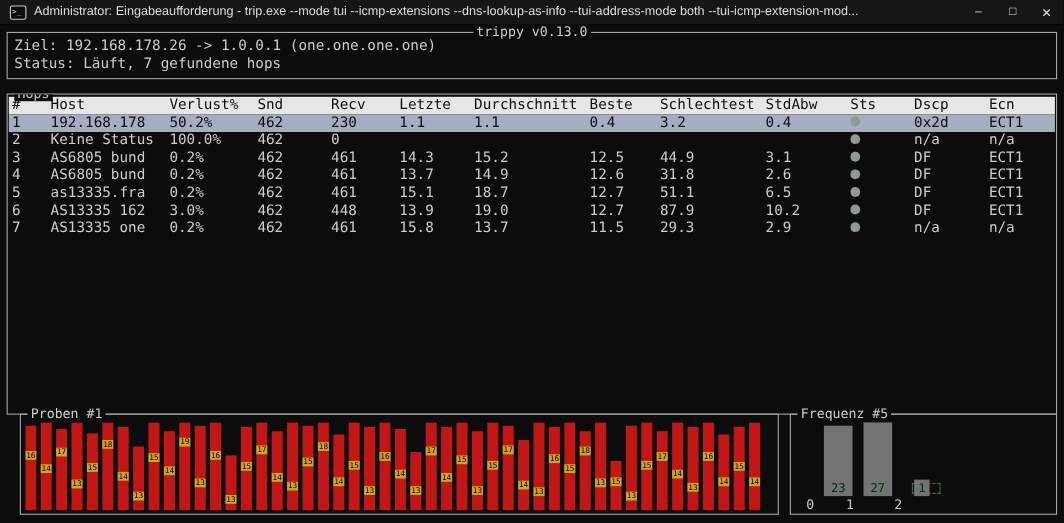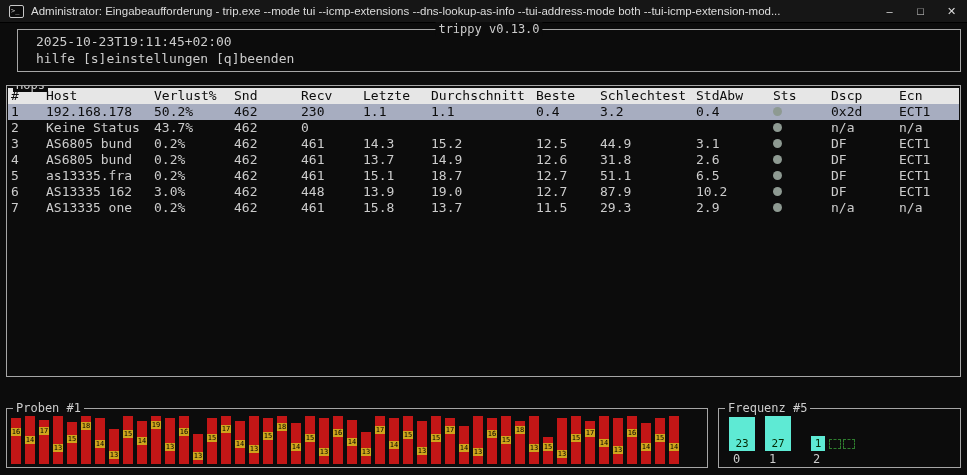--- a/index.html
+++ b/index.html
@@ -33,52 +33,52 @@
   .terminal {
     position:relative; height:453px; box-sizing:border-box;
     padding:2px 6px; color:#cccccc; font-size:13px;
   }
   .box { position:relative; border:1px solid #a6a6a6; box-sizing:border-box; }
   .box-title {
     position:absolute; top:-8px; left:6px; background:#0c0c0c;
     padding:0 3px; font-size:12px; line-height:14px; color:#cccccc; white-space:nowrap;
   }
   .box-title.centered { left:50%; transform:translateX(-50%); }
-  .header-box { margin-top:4px; padding:3px 6px 4px 18px;margin-left:11px; }
+  .header-box { margin-top:4px; padding:3px 6px 4px 6px; }
   .line { display:flex; justify-content:space-between; line-height:17px; white-space:pre; }
   
   .hops-box { margin-top:13px; height:292px; padding:2px 1px 0 1px; overflow:hidden; }
   .t-row {
     display:grid;
     grid-template-columns:35px 108px 80px 67px 62px 68px 105px 64px 96px 77px 58px 68px 1fr;
     height:16px; line-height:16px; padding:0 3px; white-space:pre;
   }
   .t-row .cell { overflow:hidden; white-space:nowrap; }
   .t-head { background:#e6e6e6; color:#0c0c0c; }
   .t-row.sel { background:#a7adc0; color:#0c0c0c; }
   .dot {
     display:inline-block; width:9px; height:9px; border-radius:50%;
     background:#8e9a92; vertical-align:middle; margin-top:-2px;
   }
   
-  .charts { position:absolute; left:6px; right:6px; bottom:8px; height:60px; display:flex; gap:10px; }
+  .charts { position:absolute; left:18px; right:6px; bottom:8px; height:92px; display:flex; gap:10px; }
   .samples-box { flex:1; }
   .samples-chart {
     position:absolute; left:4px; right:4px; top:7px; bottom:3px;
     display:flex; align-items:flex-end; gap:4px; overflow:hidden;
   }
   .sbar { flex:0 0 10px; background:#c31616; position:relative; }
   .slabel {
     position:absolute; left:0; width:10px; height:8px;
     background:#d0a51c; color:#000; font-size:7px; line-height:8px;
     text-align:center; overflow:hidden;
   }
   .freq-box { width:243px; flex:0 0 auto; }
   .freq-chart { position:absolute; left:2px; right:2px; top:7px; bottom:16px; }
-  .fbar { position:absolute; bottom:0; background:#5eead4; }
+  .fbar { position:absolute; bottom:0; background:#737373;margin-left:20px; }
   .flabel {
     position:absolute; bottom:0; left:0; right:0; text-align:center;
     color:#042b04; font-size:11px; line-height:15px;
   }
   .fghost { position:absolute; bottom:2px; width:12px; height:10px; border:1px dashed #2e7d2e; box-sizing:border-box; }
   .freq-axis { position:absolute; left:2px; right:2px; bottom:1px; height:14px; }
   .freq-axis span { position:absolute; bottom:0; font-size:12px; line-height:14px; color:#cccccc; }
 </style>
 </head>
 <body>
@@ -92,33 +92,33 @@
       <div class="win-btn">□</div>
       <div class="win-btn">✕</div>
     </div>
   </div>
 
   <div class="terminal">
 
     <div class="box header-box">
       <span class="box-title centered">trippy v0.13.0</span>
       <div class="line">
-        <span>2025-10-23T19:11:45+02:00</span>
+        <span>Ziel: 192.168.178.26 -&gt; 1.0.0.1 (one.one.one.one)</span>
       </div>
       <div class="line">
-        <span>hilfe [s]einstellungen [q]beenden</span>
+        <span>Status: Läuft, 7 gefundene hops</span>
       </div>
     </div>
 
     <div class="box hops-box">
       <span class="box-title">Hops</span>
       <div id="hops-table">
           <div class="t-row t-head"><div class="cell">#</div><div class="cell">Host</div><div class="cell">Verlust%</div><div class="cell">Snd</div><div class="cell">Recv</div><div class="cell">Letzte</div><div class="cell">Durchschnitt</div><div class="cell">Beste</div><div class="cell">Schlechtest</div><div class="cell">StdAbw</div><div class="cell">Sts</div><div class="cell">Dscp</div><div class="cell">Ecn</div></div>
           <div class="t-row sel"><div class="cell">1</div><div class="cell">192.168.178</div><div class="cell">50.2%</div><div class="cell">462</div><div class="cell">230</div><div class="cell">1.1</div><div class="cell">1.1</div><div class="cell">0.4</div><div class="cell">3.2</div><div class="cell">0.4</div><div class="cell"><span class="dot"></span></div><div class="cell">0x2d</div><div class="cell">ECT1</div></div>
-          <div class="t-row"><div class="cell">2</div><div class="cell">Keine Status</div><div class="cell">43.7%</div><div class="cell">462</div><div class="cell">0</div><div class="cell"></div><div class="cell"></div><div class="cell"></div><div class="cell"></div><div class="cell"></div><div class="cell"><span class="dot"></span></div><div class="cell">n/a</div><div class="cell">n/a</div></div>
+          <div class="t-row"><div class="cell">2</div><div class="cell">Keine Status</div><div class="cell">100.0%</div><div class="cell">462</div><div class="cell">0</div><div class="cell"></div><div class="cell"></div><div class="cell"></div><div class="cell"></div><div class="cell"></div><div class="cell"><span class="dot"></span></div><div class="cell">n/a</div><div class="cell">n/a</div></div>
           <div class="t-row"><div class="cell">3</div><div class="cell">AS6805 bund</div><div class="cell">0.2%</div><div class="cell">462</div><div class="cell">461</div><div class="cell">14.3</div><div class="cell">15.2</div><div class="cell">12.5</div><div class="cell">44.9</div><div class="cell">3.1</div><div class="cell"><span class="dot"></span></div><div class="cell">DF</div><div class="cell">ECT1</div></div>
           <div class="t-row"><div class="cell">4</div><div class="cell">AS6805 bund</div><div class="cell">0.2%</div><div class="cell">462</div><div class="cell">461</div><div class="cell">13.7</div><div class="cell">14.9</div><div class="cell">12.6</div><div class="cell">31.8</div><div class="cell">2.6</div><div class="cell"><span class="dot"></span></div><div class="cell">DF</div><div class="cell">ECT1</div></div>
           <div class="t-row"><div class="cell">5</div><div class="cell">as13335.fra</div><div class="cell">0.2%</div><div class="cell">462</div><div class="cell">461</div><div class="cell">15.1</div><div class="cell">18.7</div><div class="cell">12.7</div><div class="cell">51.1</div><div class="cell">6.5</div><div class="cell"><span class="dot"></span></div><div class="cell">DF</div><div class="cell">ECT1</div></div>
           <div class="t-row"><div class="cell">6</div><div class="cell">AS13335 162</div><div class="cell">3.0%</div><div class="cell">462</div><div class="cell">448</div><div class="cell">13.9</div><div class="cell">19.0</div><div class="cell">12.7</div><div class="cell">87.9</div><div class="cell">10.2</div><div class="cell"><span class="dot"></span></div><div class="cell">DF</div><div class="cell">ECT1</div></div>
           <div class="t-row"><div class="cell">7</div><div class="cell">AS13335 one</div><div class="cell">0.2%</div><div class="cell">462</div><div class="cell">461</div><div class="cell">15.8</div><div class="cell">13.7</div><div class="cell">11.5</div><div class="cell">29.3</div><div class="cell">2.9</div><div class="cell"><span class="dot"></span></div><div class="cell">n/a</div><div class="cell">n/a</div></div>
         </div>
     </div>
 
     <div class="charts">
       <div class="box samples-box">

